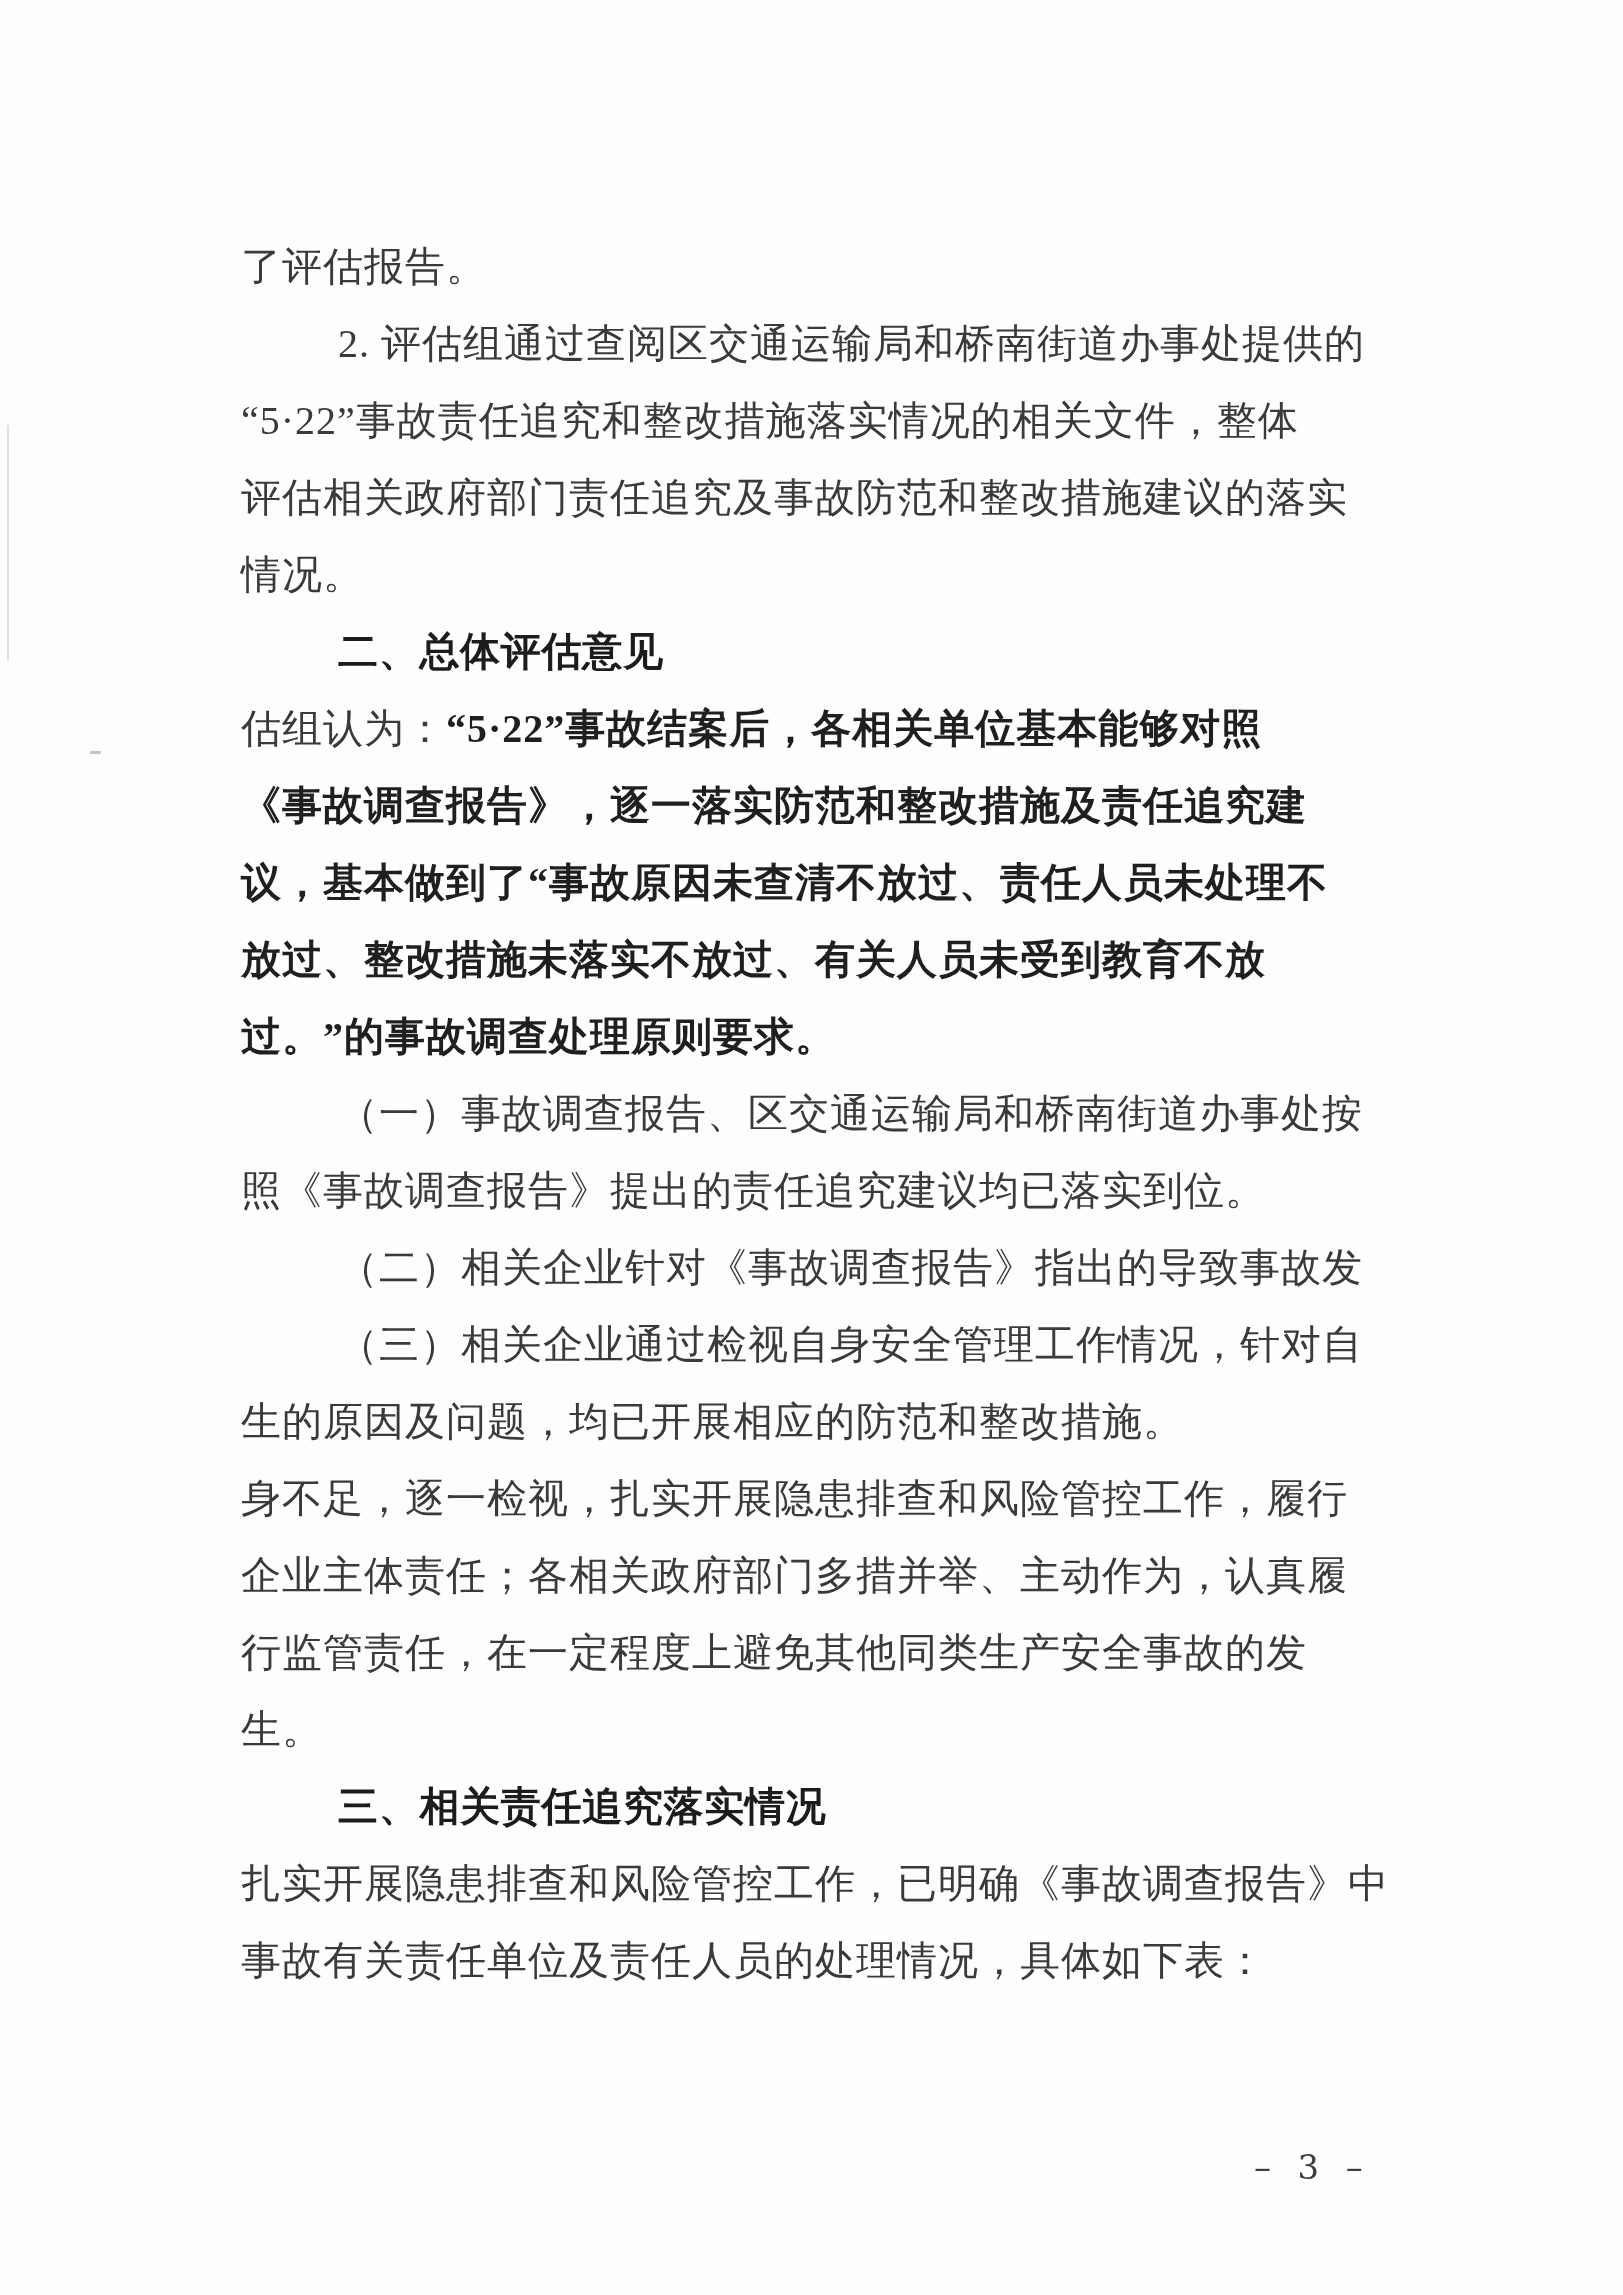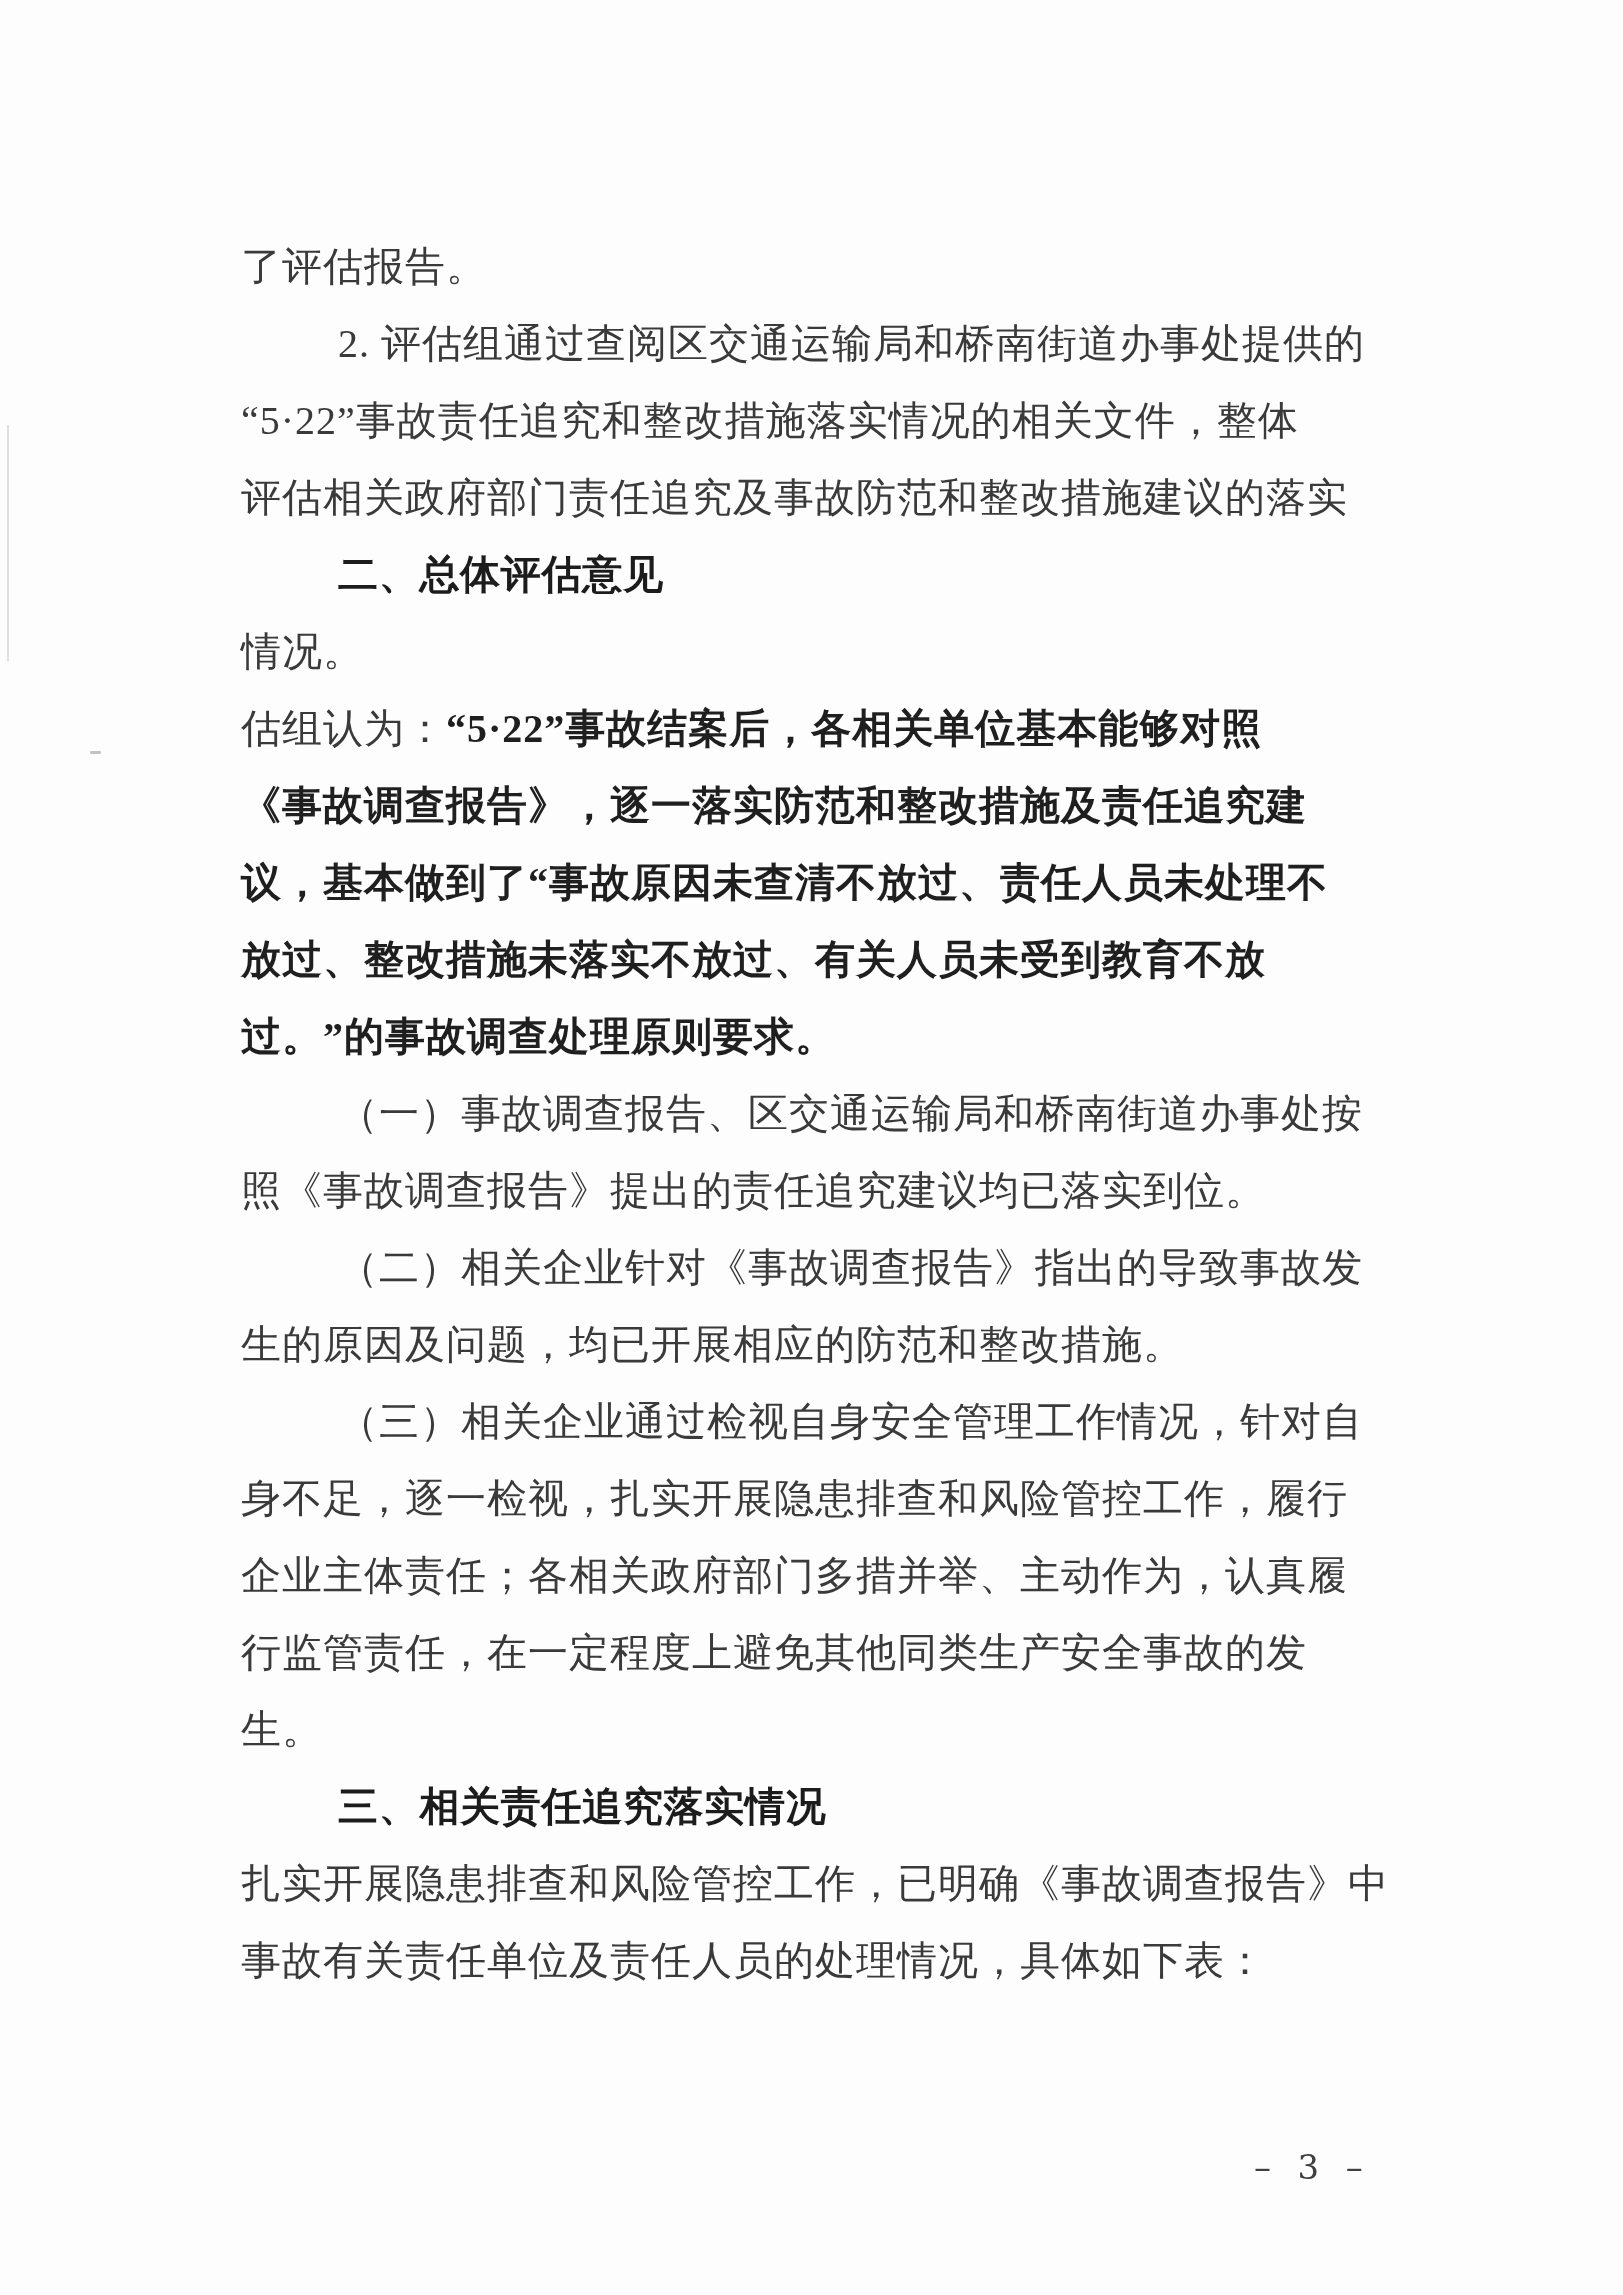--- a/index.html
+++ b/index.html
@@ -87,35 +87,35 @@
 <div class="page">
 
   <div class="artifact-vline"></div>
   <div class="artifact-dash"></div>
 
   <main class="text-block">
     <div class="line"><span class="seg">了评估报告。</span></div>
     <div class="line indent"><span class="seg">2. 评估组通过查阅区交通运输局和桥南街道办事处提供的</span></div>
     <div class="line"><span class="seg">“5·22”事故责任追究和整改措施落实情况的相关文件，整体</span></div>
     <div class="line"><span class="seg">评估相关政府部门责任追究及事故防范和整改措施建议的落实</span></div>
+    <div class="line"><span class="seg">情况。</span></div>
+
     <div class="line indent heading"><span class="seg">二、总体评估意见</span></div>
-
-    <div class="line"><span class="seg">情况。</span></div>
 
     <div class="line"><span class="seg">估组认为：</span><span class="seg bold">“5·22”事故结案后，各相关单位基本能够对照</span></div>
     <div class="line bold"><span class="seg">《事故调查报告》，逐一落实防范和整改措施及责任追究建</span></div>
     <div class="line bold"><span class="seg">议，基本做到了“事故原因未查清不放过、责任人员未处理不</span></div>
     <div class="line bold"><span class="seg">放过、整改措施未落实不放过、有关人员未受到教育不放</span></div>
     <div class="line bold"><span class="seg">过。”的事故调查处理原则要求。</span></div>
 
     <div class="line indent"><span class="seg">（一）事故调查报告、区交通运输局和桥南街道办事处按</span></div>
     <div class="line"><span class="seg">照《事故调查报告》提出的责任追究建议均已落实到位。</span></div>
     <div class="line indent"><span class="seg">（二）相关企业针对《事故调查报告》指出的导致事故发</span></div>
+    <div class="line indent"><span class="seg">（三）相关企业通过检视自身安全管理工作情况，针对自</span></div>
     <div class="line"><span class="seg">生的原因及问题，均已开展相应的防范和整改措施。</span></div>
-    <div class="line indent"><span class="seg">（三）相关企业通过检视自身安全管理工作情况，针对自</span></div>
     <div class="line"><span class="seg">身不足，逐一检视，扎实开展隐患排查和风险管控工作，履行</span></div>
     <div class="line"><span class="seg">企业主体责任；各相关政府部门多措并举、主动作为，认真履</span></div>
     <div class="line"><span class="seg">行监管责任，在一定程度上避免其他同类生产安全事故的发</span></div>
     <div class="line"><span class="seg">生。</span></div>
 
     <div class="line indent heading"><span class="seg">三、相关责任追究落实情况</span></div>
 
     <div class="line"><span class="seg">扎实开展隐患排查和风险管控工作，已明确《事故调查报告》中</span></div>
     <div class="line"><span class="seg">事故有关责任单位及责任人员的处理情况，具体如下表：</span></div>
   </main>

